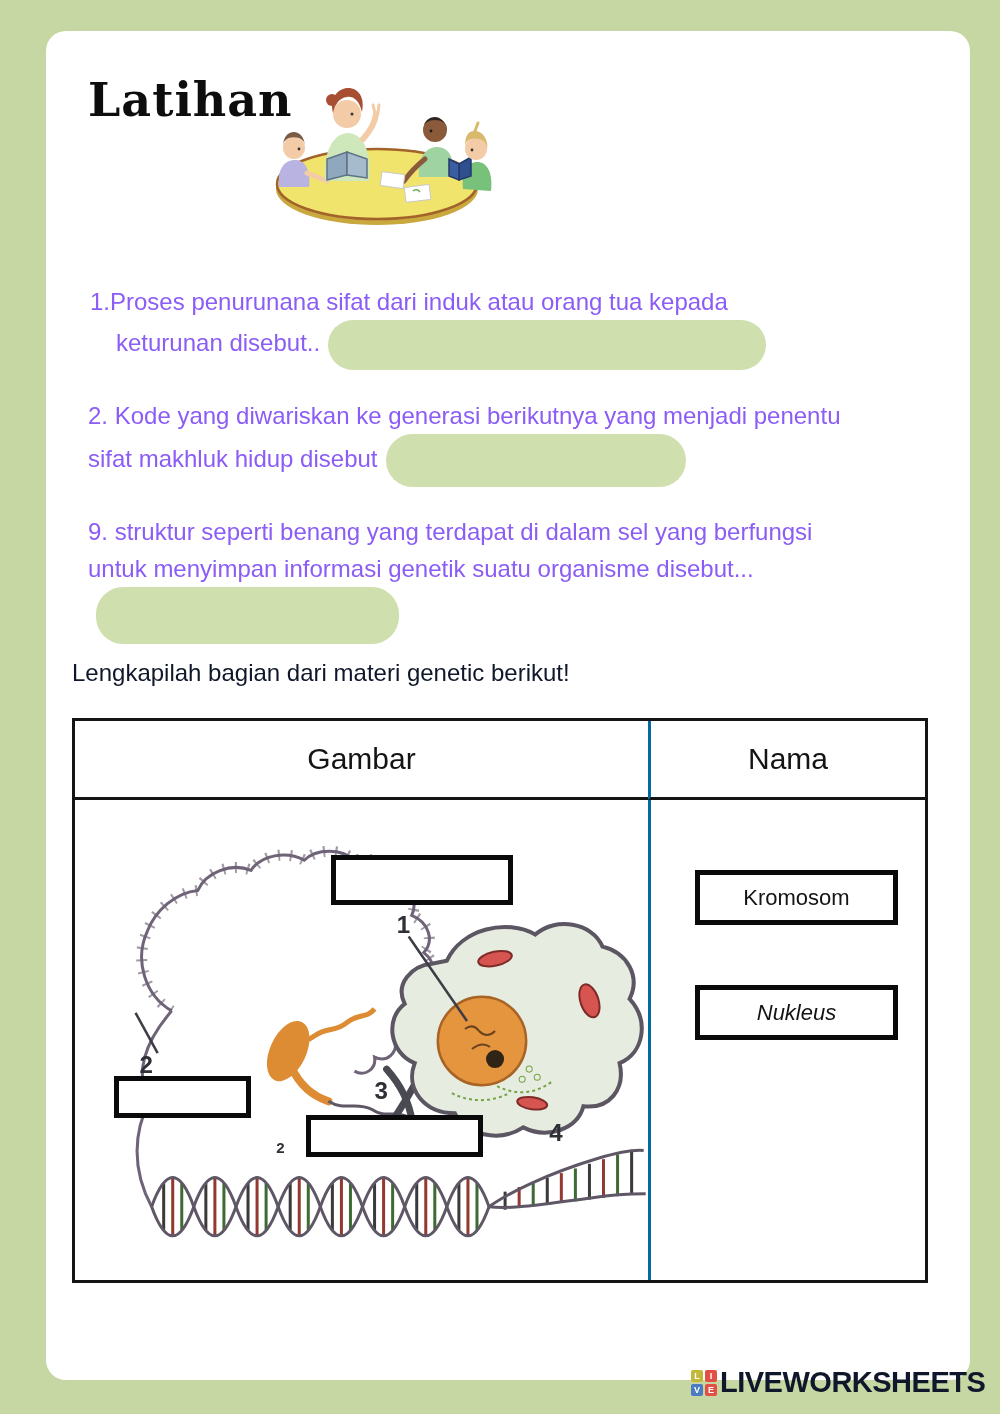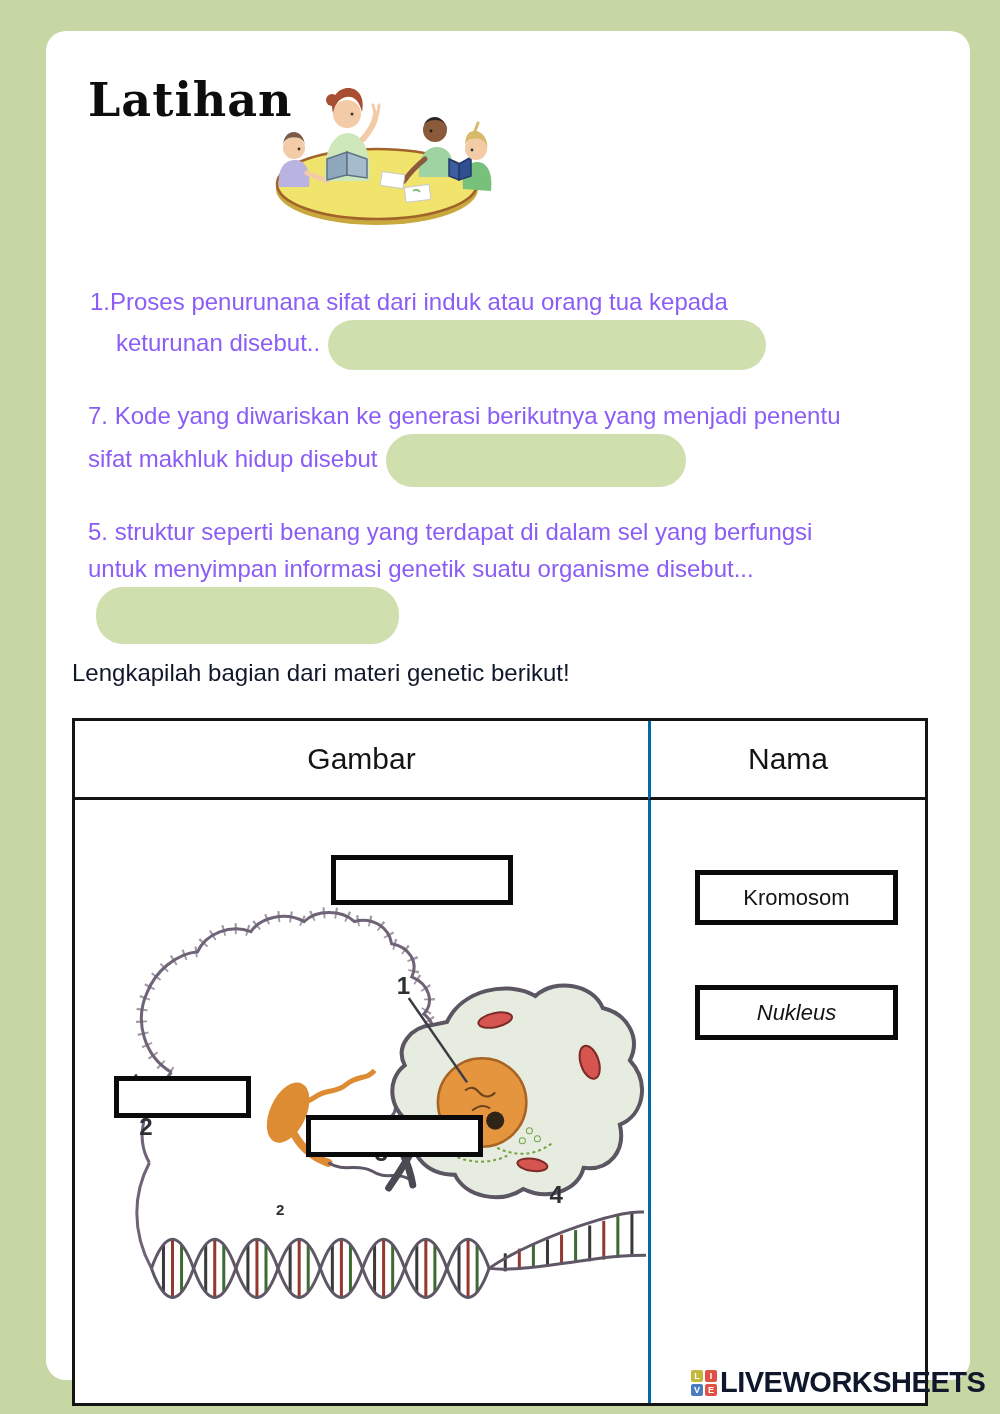--- a/index.html
+++ b/index.html
@@ -15,21 +15,21 @@
   .q1 { left:44px; top:228px; width:720px; padding-left:26px; text-indent:-26px; }
   .q2 { left:42px; top:342px; width:762px; }
   .q3 { left:42px; top:458px; width:742px; }
   .pill { display:inline-block; vertical-align:middle; background:#cfdfad; border-radius:27px; margin-left:8px; text-indent:0; }
   .pill-1 { width:438px; height:50px; }
   .pill-2 { width:300px; height:53px; }
   .pill-3 { width:303px; height:57px; }
 
   .section-heading { position:absolute; left:26px; top:628px; font-size:24px; font-weight:normal; color:#0f172a; }
 
-  .gtable { position:absolute; left:26px; top:687px; width:856px; height:688px; border:3px solid #141414; box-sizing:border-box; display:grid; grid-template-columns:573px 1fr; grid-template-rows:79px 1fr; background:#fff; }
+  .gtable { position:absolute; left:26px; top:687px; width:856px; height:565px; border:3px solid #141414; box-sizing:border-box; display:grid; grid-template-columns:573px 1fr; grid-template-rows:79px 1fr; background:#fff; }
   .th { display:flex; align-items:center; justify-content:center; font-size:30px; color:#141414; border-bottom:3px solid #141414; }
   .col2 { border-left:3px solid #0369a1; }
   .tcell { position:relative; }
   .diagram-svg { position:absolute; left:0; top:0; width:100%; height:100%; }
 
   .dbox { position:absolute; background:#ffffff; border:5px solid #0a0a0a; box-sizing:border-box; }
   .dbox-1 { left:256px; top:55px; width:182px; height:50px; }
   .dbox-2 { left:39px; top:276px; width:137px; height:42px; }
   .dbox-3 { left:231px; top:315px; width:177px; height:42px; }
 
@@ -95,23 +95,23 @@
         <circle cx="209" cy="83" r="1.4" fill="#333"></circle>
       </g>
 
       <rect x="118" y="106" width="23" height="14" rx="1" transform="rotate(8 129 113)" fill="#ffffff" stroke="#c9c9c9"></rect>
       <rect x="142" y="119" width="25" height="15" rx="1" transform="rotate(-7 154 126)" fill="#ffffff" stroke="#c9c9c9"></rect>
       <path d="M150 124 q4 -3 7 1" stroke="#6fae5d" stroke-width="1.5" fill="none"></path>
     </svg>
 
     <p class="q q1"><span>1.Proses penurunana sifat dari induk atau orang tua kepada keturunan disebut..</span><span class="pill pill-1"></span></p>
 
-    <p class="q q2"><span>7. Kode yang diwariskan ke generasi berikutnya yang menjadi penentu sifat makhluk hidup disebut</span><span class="pill pill-2"></span></p>
-
-    <p class="q q3"><span>5. struktur  seperti benang yang terdapat di dalam sel yang berfungsi untuk menyimpan informasi genetik suatu organisme disebut...</span><span class="pill pill-3"></span></p>
+    <p class="q q2"><span>2. Kode yang diwariskan ke generasi berikutnya yang menjadi penentu sifat makhluk hidup disebut</span><span class="pill pill-2"></span></p>
+
+    <p class="q q3"><span>9. struktur  seperti benang yang terdapat di dalam sel yang berfungsi untuk menyimpan informasi genetik suatu organisme disebut...</span><span class="pill pill-3"></span></p>
 
     <div class="section-heading">Lengkapilah bagian dari materi genetic berikut!</div>
 
     <div class="gtable">
       <div class="th">Gambar</div>
       <div class="th col2">Nama</div>
 
       <div class="tcell">
         <svg class="diagram-svg" viewBox="0 0 570 478">
 

